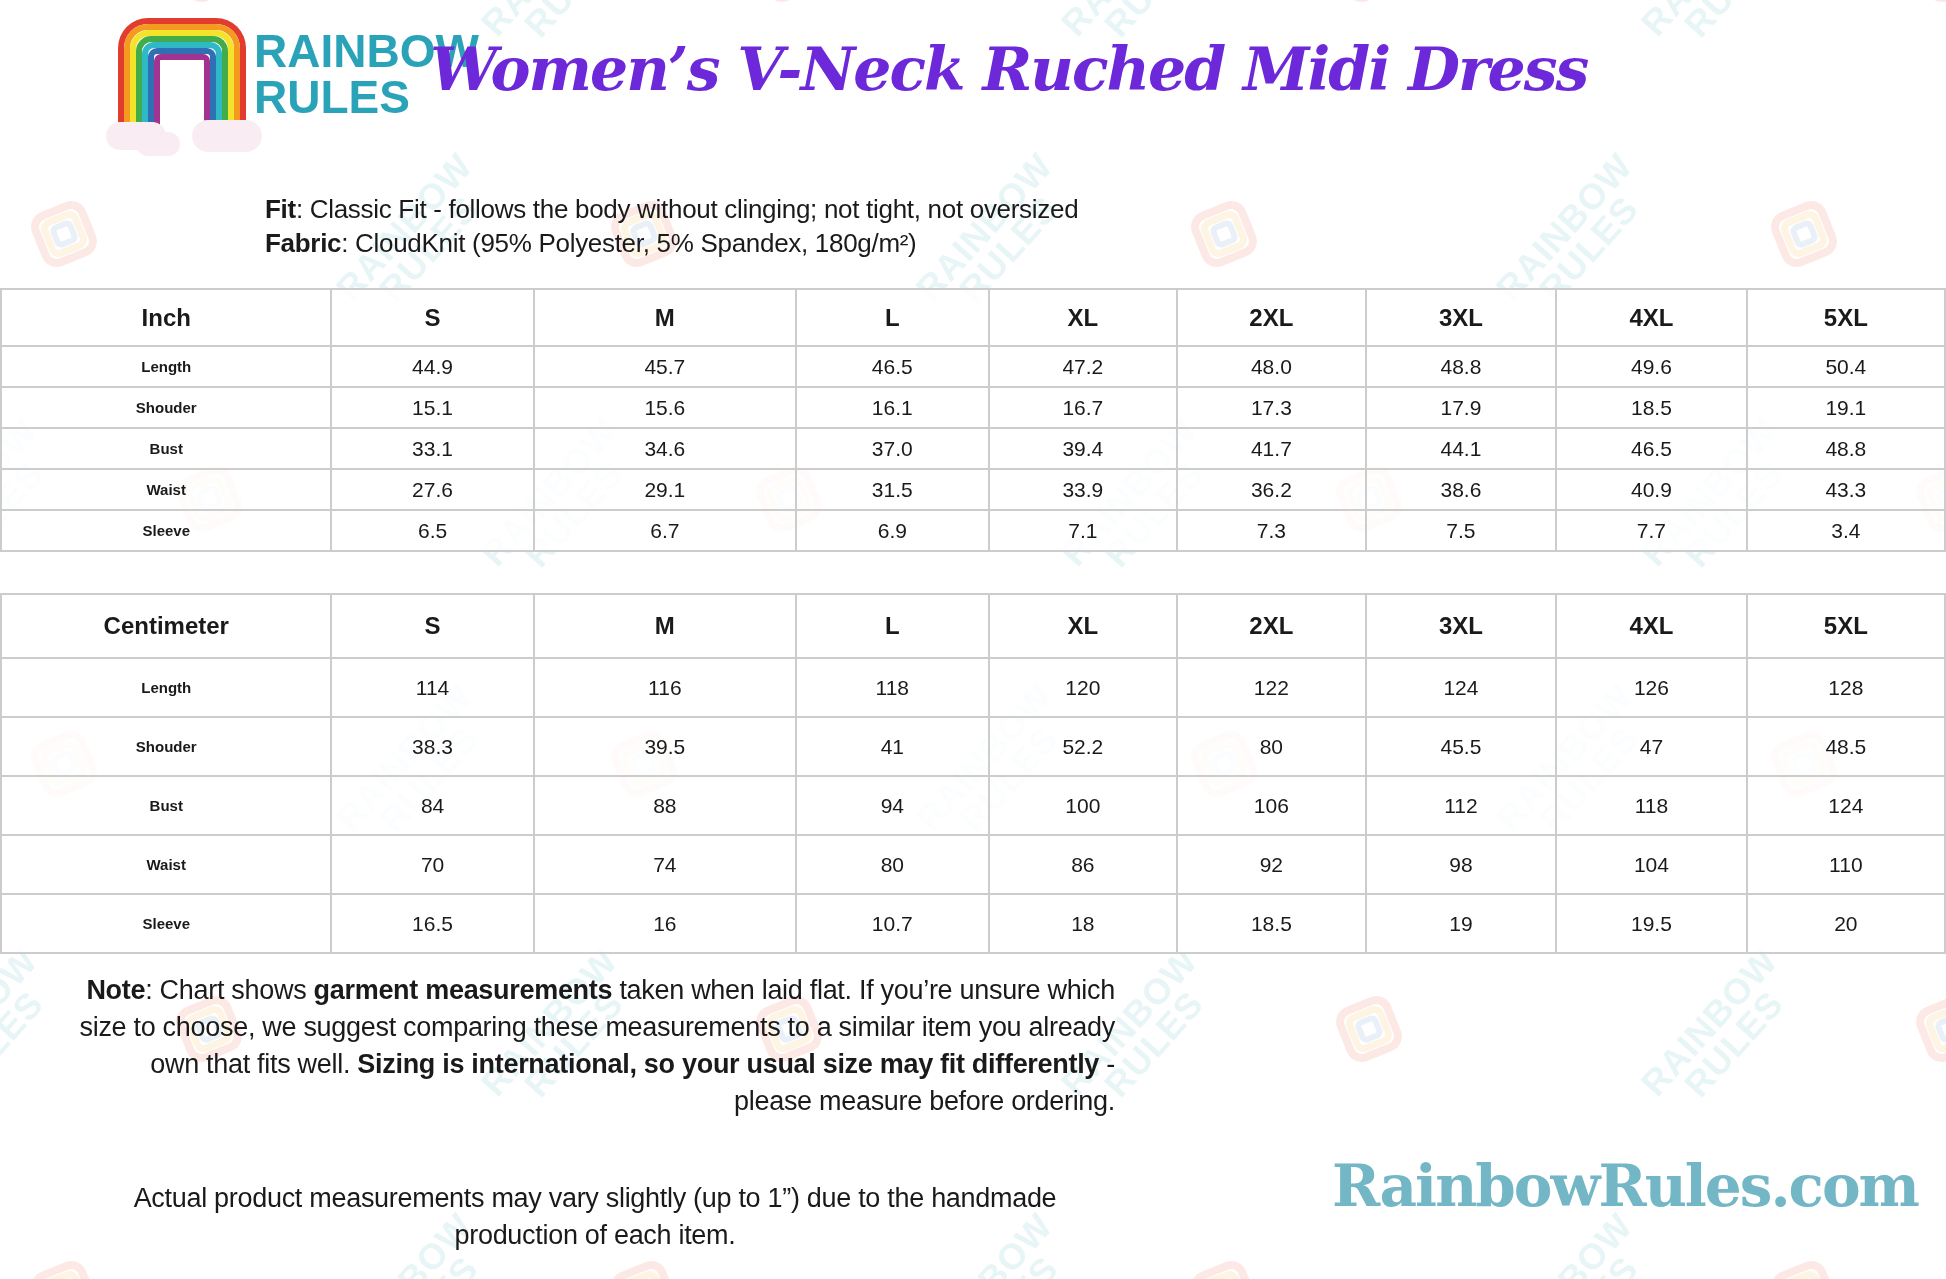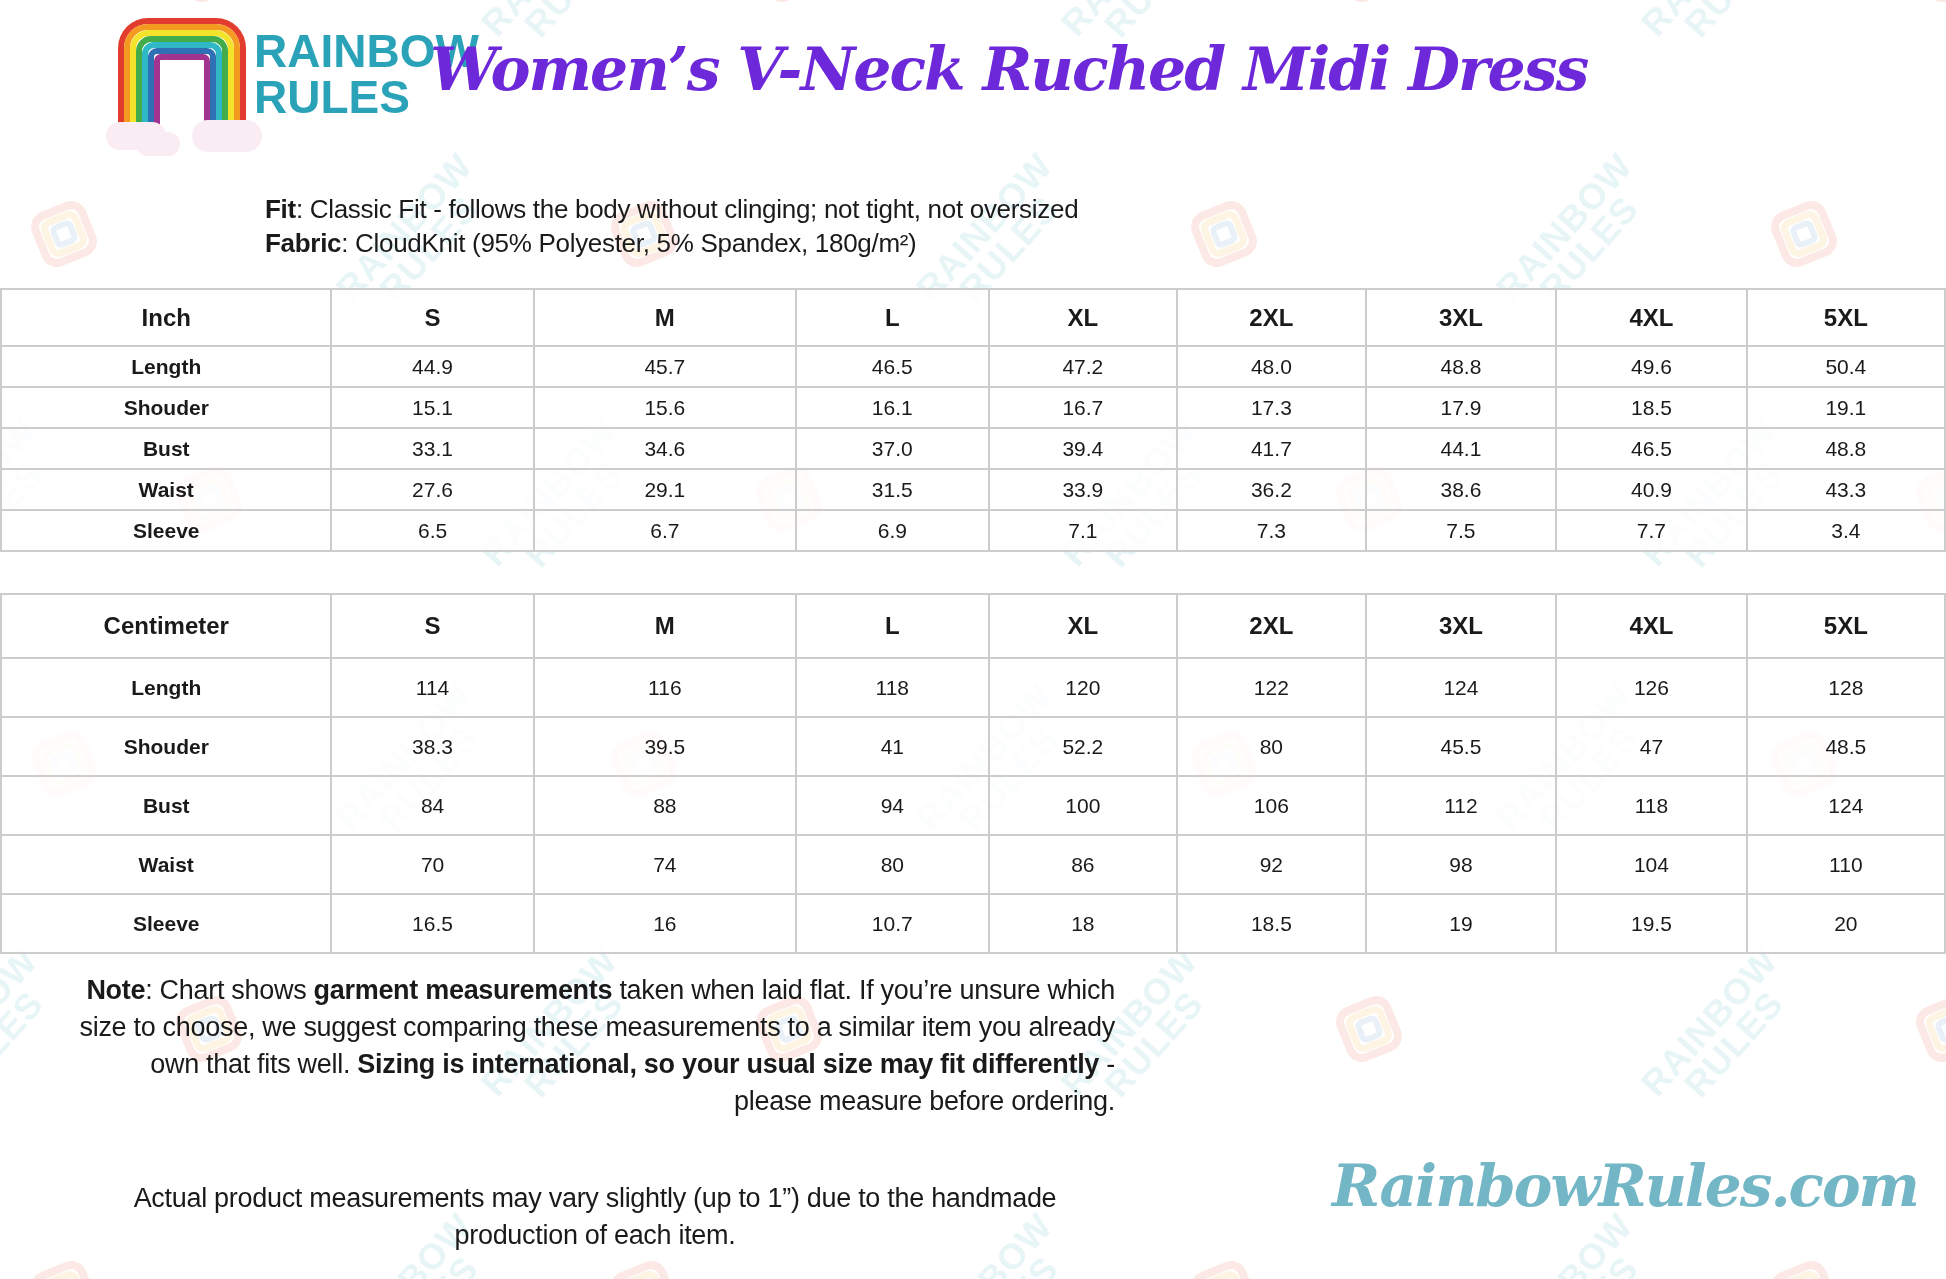--- a/index.html
+++ b/index.html
@@ -52,40 +52,40 @@
   
   .product-info { position:absolute; left:265px; top:192px; font-size:26px; line-height:34px; letter-spacing:-0.3px; }
   .product-info b { font-weight:bold; }
   
   table.size-table { position:absolute; left:0; width:1946px; border-collapse:collapse; table-layout:fixed; }
   table.size-table th, table.size-table td {
     border:2px solid #cccccc; text-align:center; vertical-align:middle;
     background:rgba(255,255,255,0.82); padding:0;
   }
   table.size-table thead th { font-weight:bold; font-size:24px; }
-  table.size-table tbody th { font-weight:bold; font-size:21px; }
+  table.size-table tbody th { font-weight:bold; font-size:15px; }
   table.size-table tbody td { font-weight:normal; font-size:21px; }
   .t-inch { top:288px; }
   .t-inch thead tr { height:57px; }
   .t-inch tbody tr { height:41px; }
   .t-cm { top:593px; }
   .t-cm thead tr { height:64px; }
   .t-cm tbody tr { height:59px; }
   
   .note-block {
     position:absolute; left:75px; top:972px; width:1040px; text-align:right;
     font-size:27px; line-height:37px; letter-spacing:-0.3px;
   }
   .disclaimer-block {
     position:absolute; left:75px; top:1180px; width:1040px; text-align:center;
     font-size:27px; line-height:37px; letter-spacing:-0.3px;
   }
   .website-script {
     position:absolute; right:28px; top:1152px;
-    font-family:"DejaVu Serif", serif; font-style:italic; font-weight:bold;
+    font-family:"DejaVu Serif", serif; font-weight:bold;
     font-size:58px; letter-spacing:-2px; color:#73b6c5; white-space:nowrap;
   }
 </style>
 </head>
 <body>
 
 <div class="page">
 
   <div class="watermark">
       <div class="wm-text" style="left: -110px; top: -60px;">

